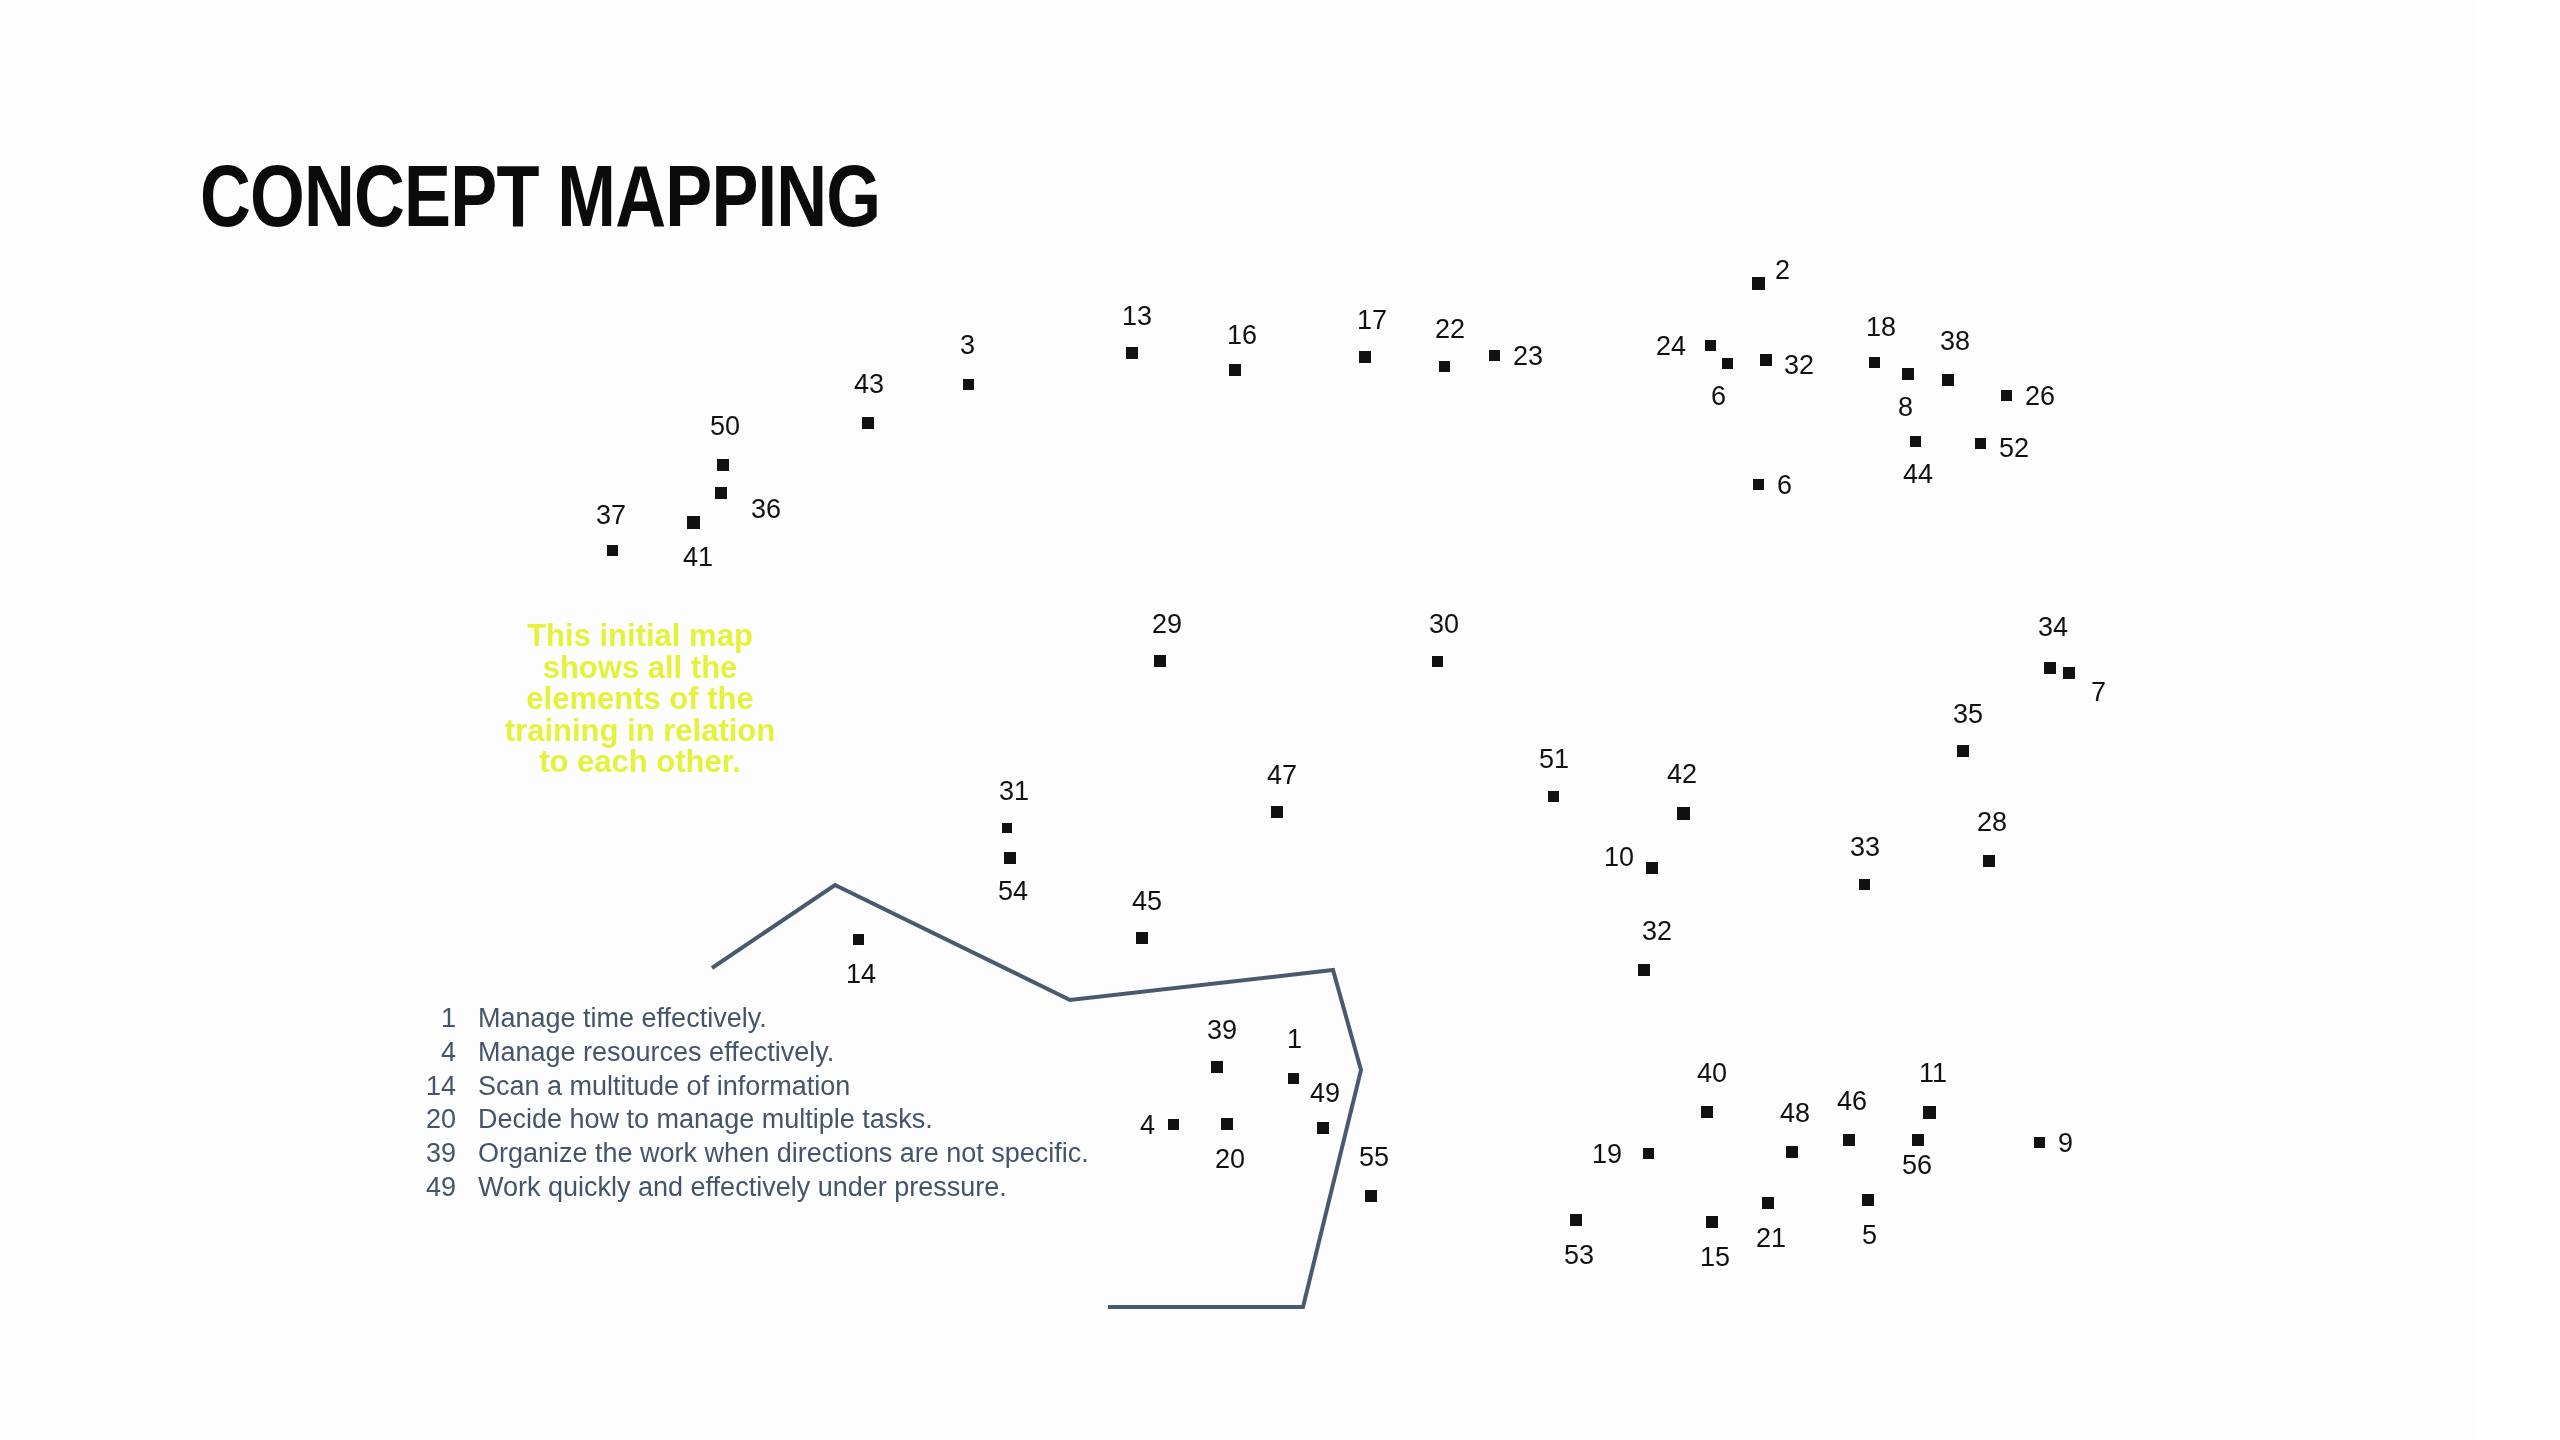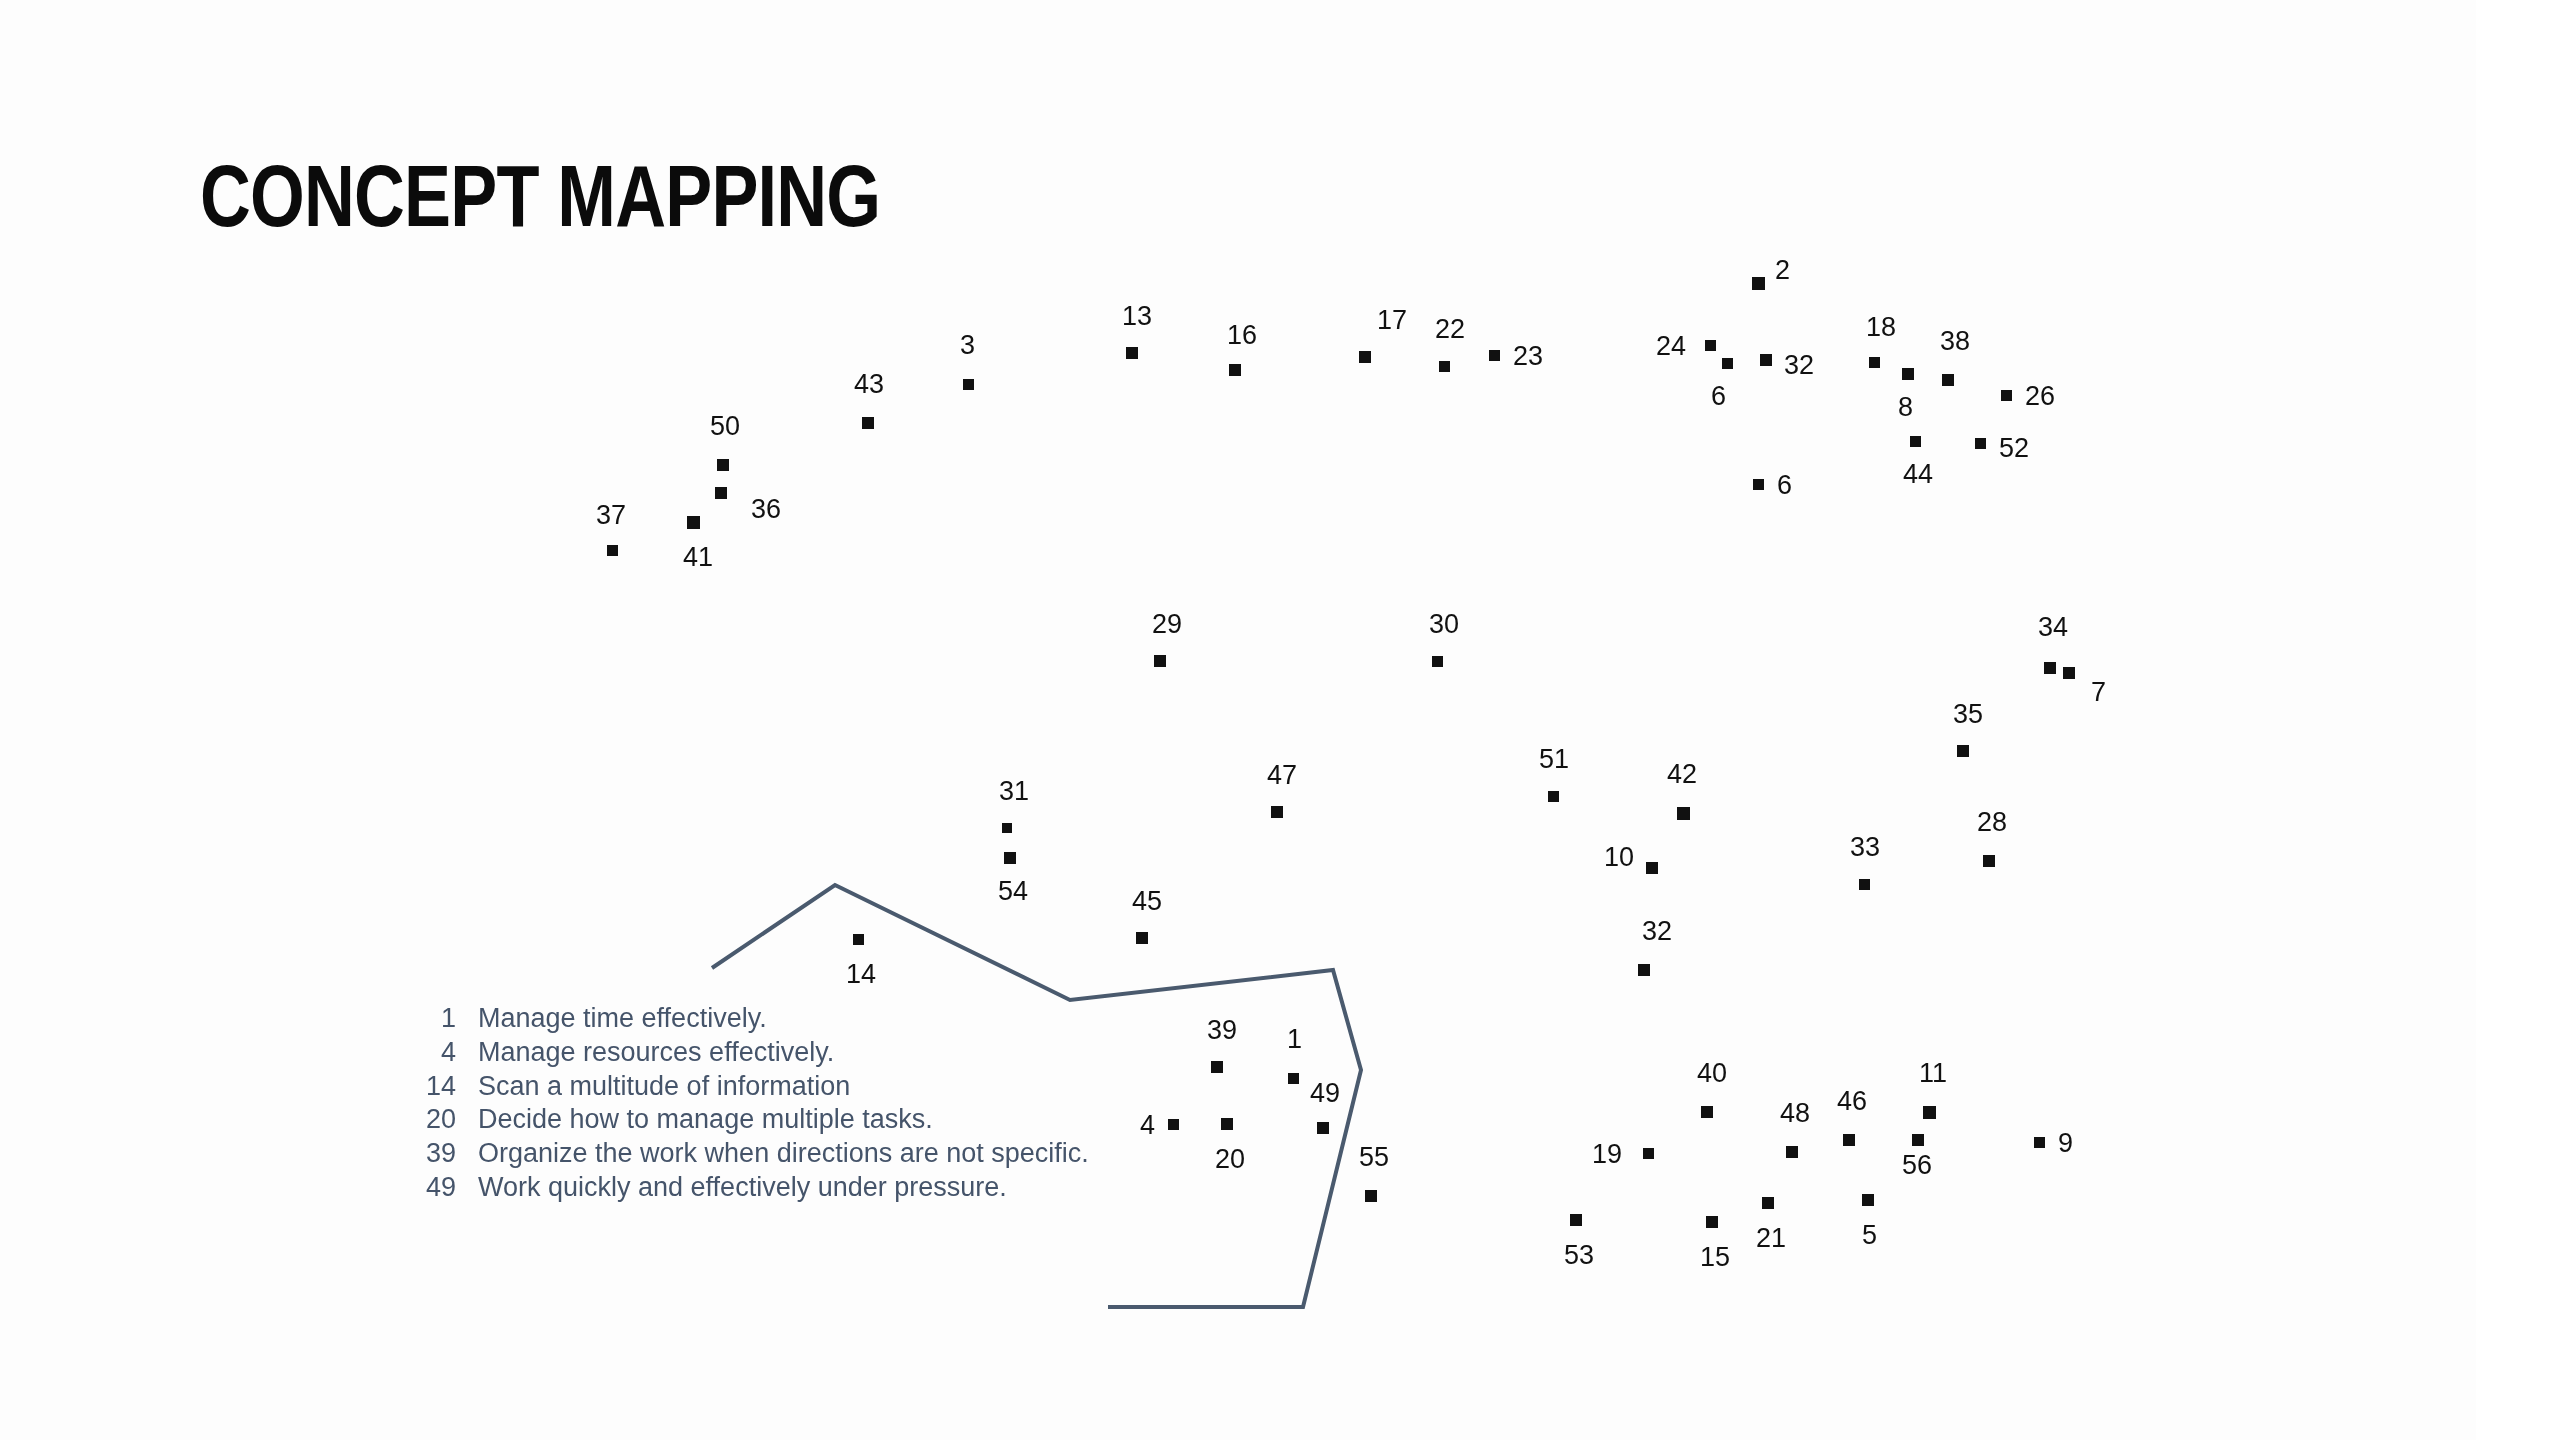--- a/index.html
+++ b/index.html
@@ -102,20 +102,25 @@
     pointer-events: none;
   }
 </style>
 </head>
 <body>
 
 <div id="slide">
 
   <div id="title">CONCEPT MAPPING</div>
 
+  <div id="annotation">This initial map
+shows all the
+elements of the
+training in relation
+to each other.</div>
 
   <svg id="outline" viewBox="0 0 2560 1440" xmlns="http://www.w3.org/2000/svg">
     <path id="outline-path" fill="none" stroke="#4a5a6e" stroke-width="4" stroke-linejoin="miter" stroke-linecap="butt" d="M 712,968 L 835,885 L 1070,1000 L 1333,970 L 1361,1070 L 1303,1307 L 1108,1307"></path>
   </svg>
 
   <div id="points-layer">
       <div class="pt" style="left: 1758px; top: 283px;">
         <span class="dot" style="width: 13px; height: 13px; left: -6.5px; top: -6.5px;"></span>
         <span class="lab" style="left: 17px; top: -26px;">2</span>
       </div>
@@ -126,21 +131,21 @@
       <div class="pt" style="left: 968px; top: 384px;">
         <span class="dot" style="width: 11px; height: 11px; left: -5.5px; top: -5.5px;"></span>
         <span class="lab" style="left: -8px; top: -52px;">3</span>
       </div>
       <div class="pt" style="left: 1235px; top: 370px;">
         <span class="dot" style="width: 12px; height: 12px; left: -6px; top: -6px;"></span>
         <span class="lab" style="left: -8px; top: -48px;">16</span>
       </div>
       <div class="pt" style="left: 1365px; top: 357px;">
         <span class="dot" style="width: 12px; height: 12px; left: -6px; top: -6px;"></span>
-        <span class="lab" style="left: -8px; top: -50px; margin-left: 20px;">17</span>
+        <span class="lab" style="left: -8px; top: -50px;">17</span>
       </div>
       <div class="pt" style="left: 1444px; top: 366px;">
         <span class="dot" style="width: 11px; height: 11px; left: -5.5px; top: -5.5px;"></span>
         <span class="lab" style="left: -9px; top: -50px;">22</span>
       </div>
       <div class="pt" style="left: 1494px; top: 355px;">
         <span class="dot" style="width: 11px; height: 11px; left: -5.5px; top: -5.5px;"></span>
         <span class="lab" style="left: 19px; top: -12px;">23</span>
       </div>
       <div class="pt" style="left: 1710px; top: 345px;">

